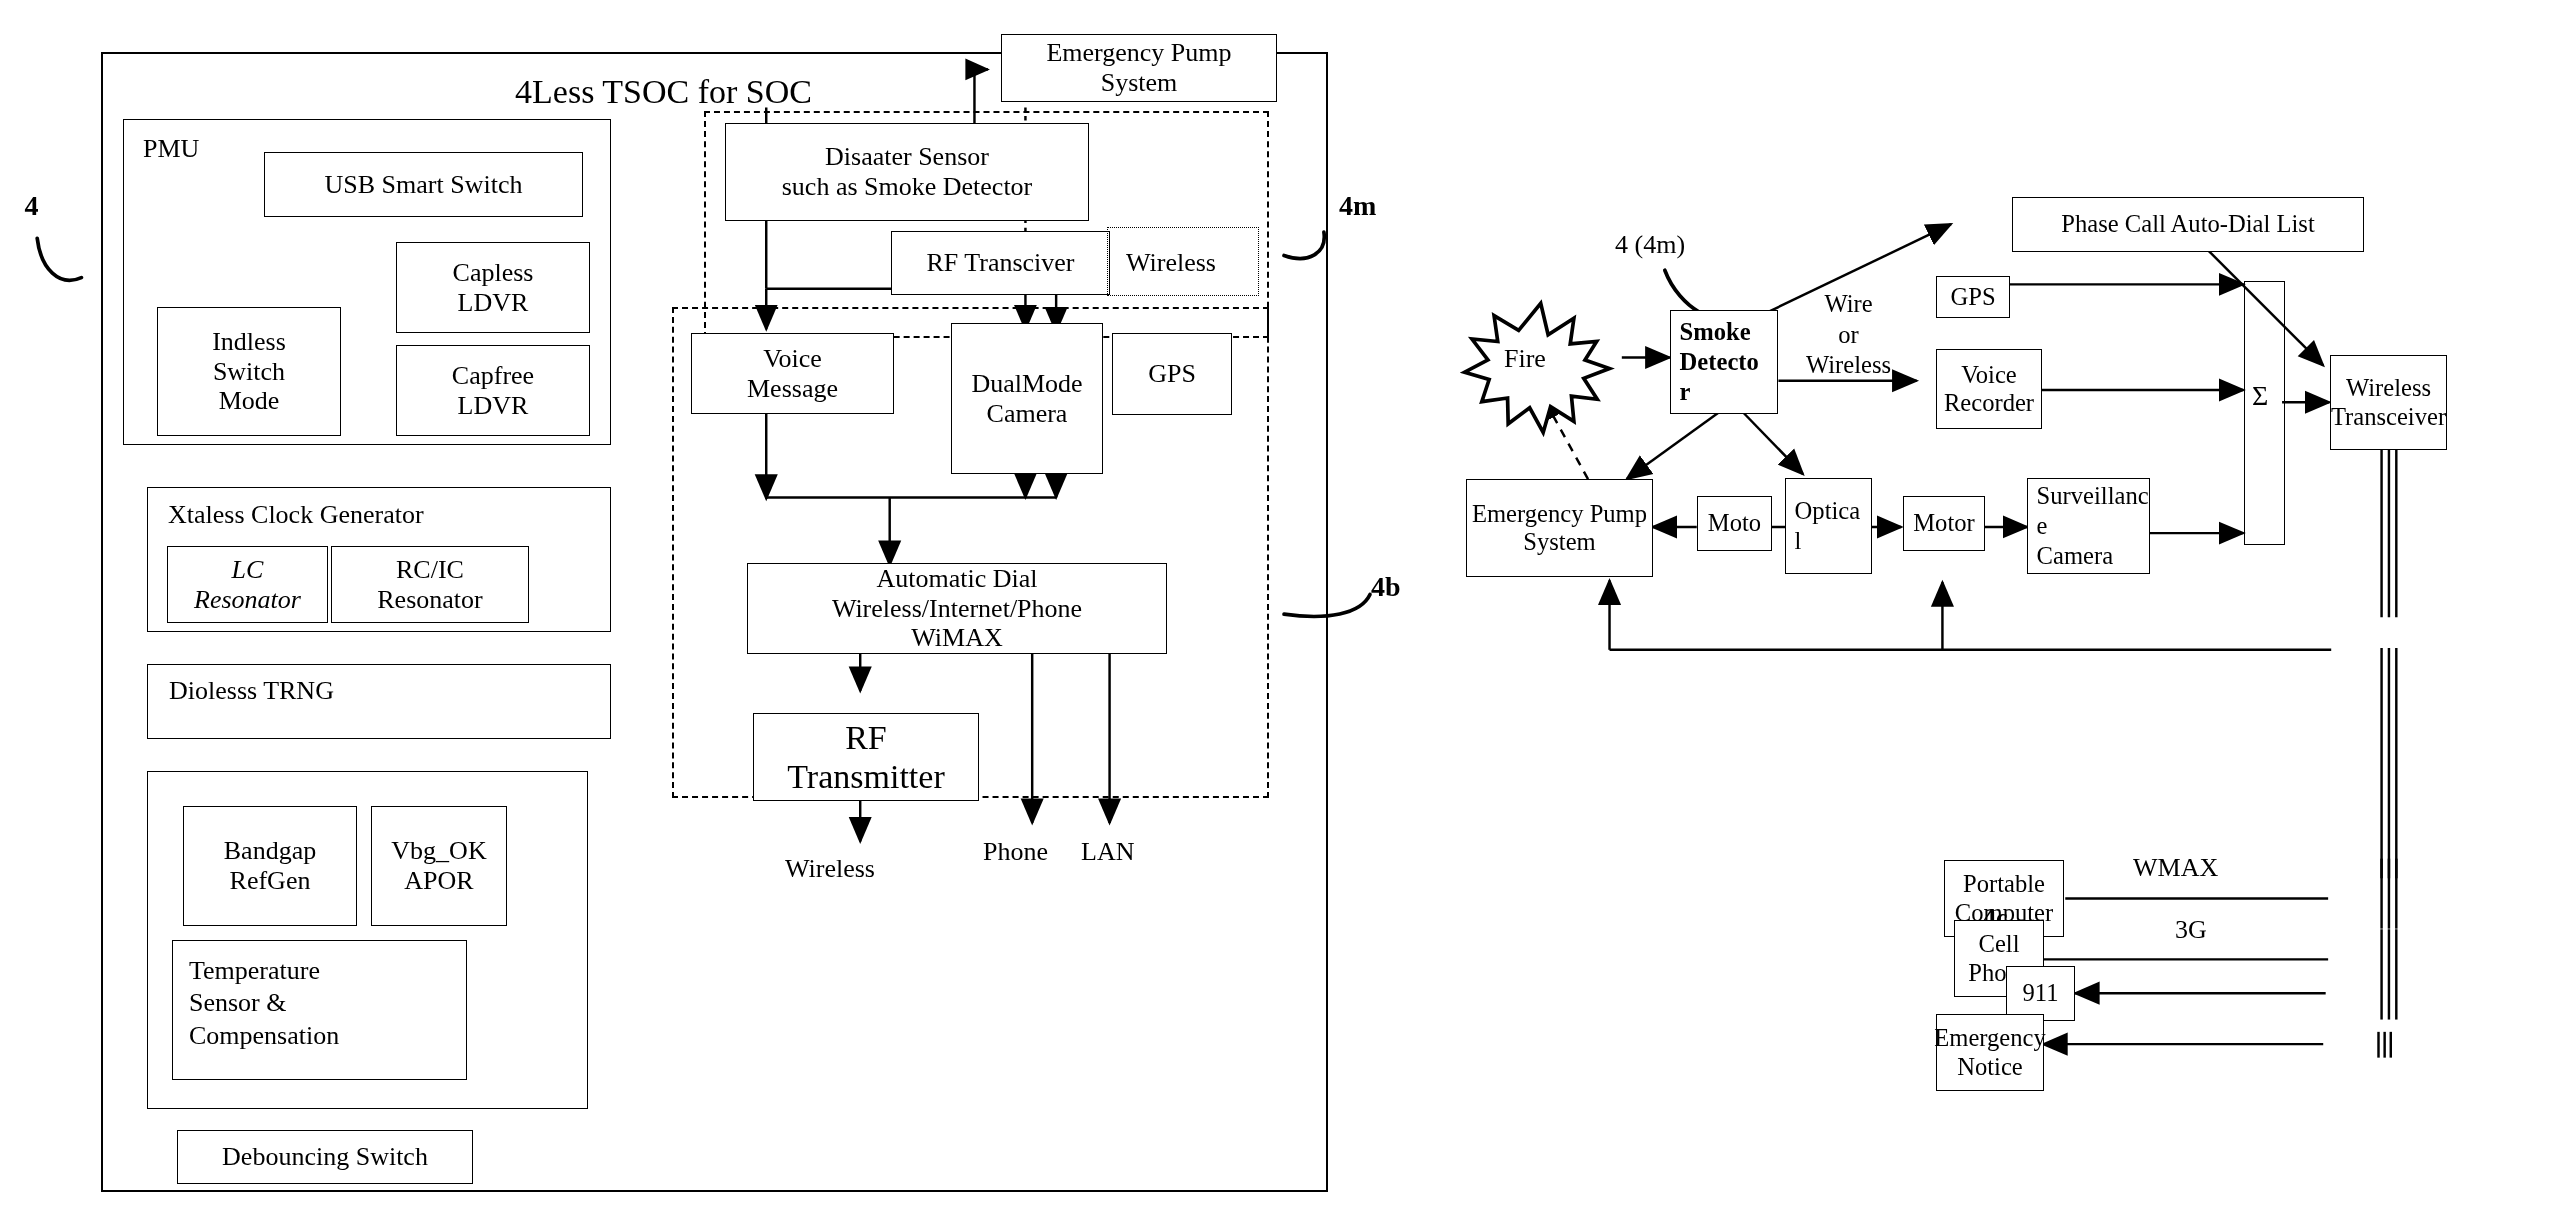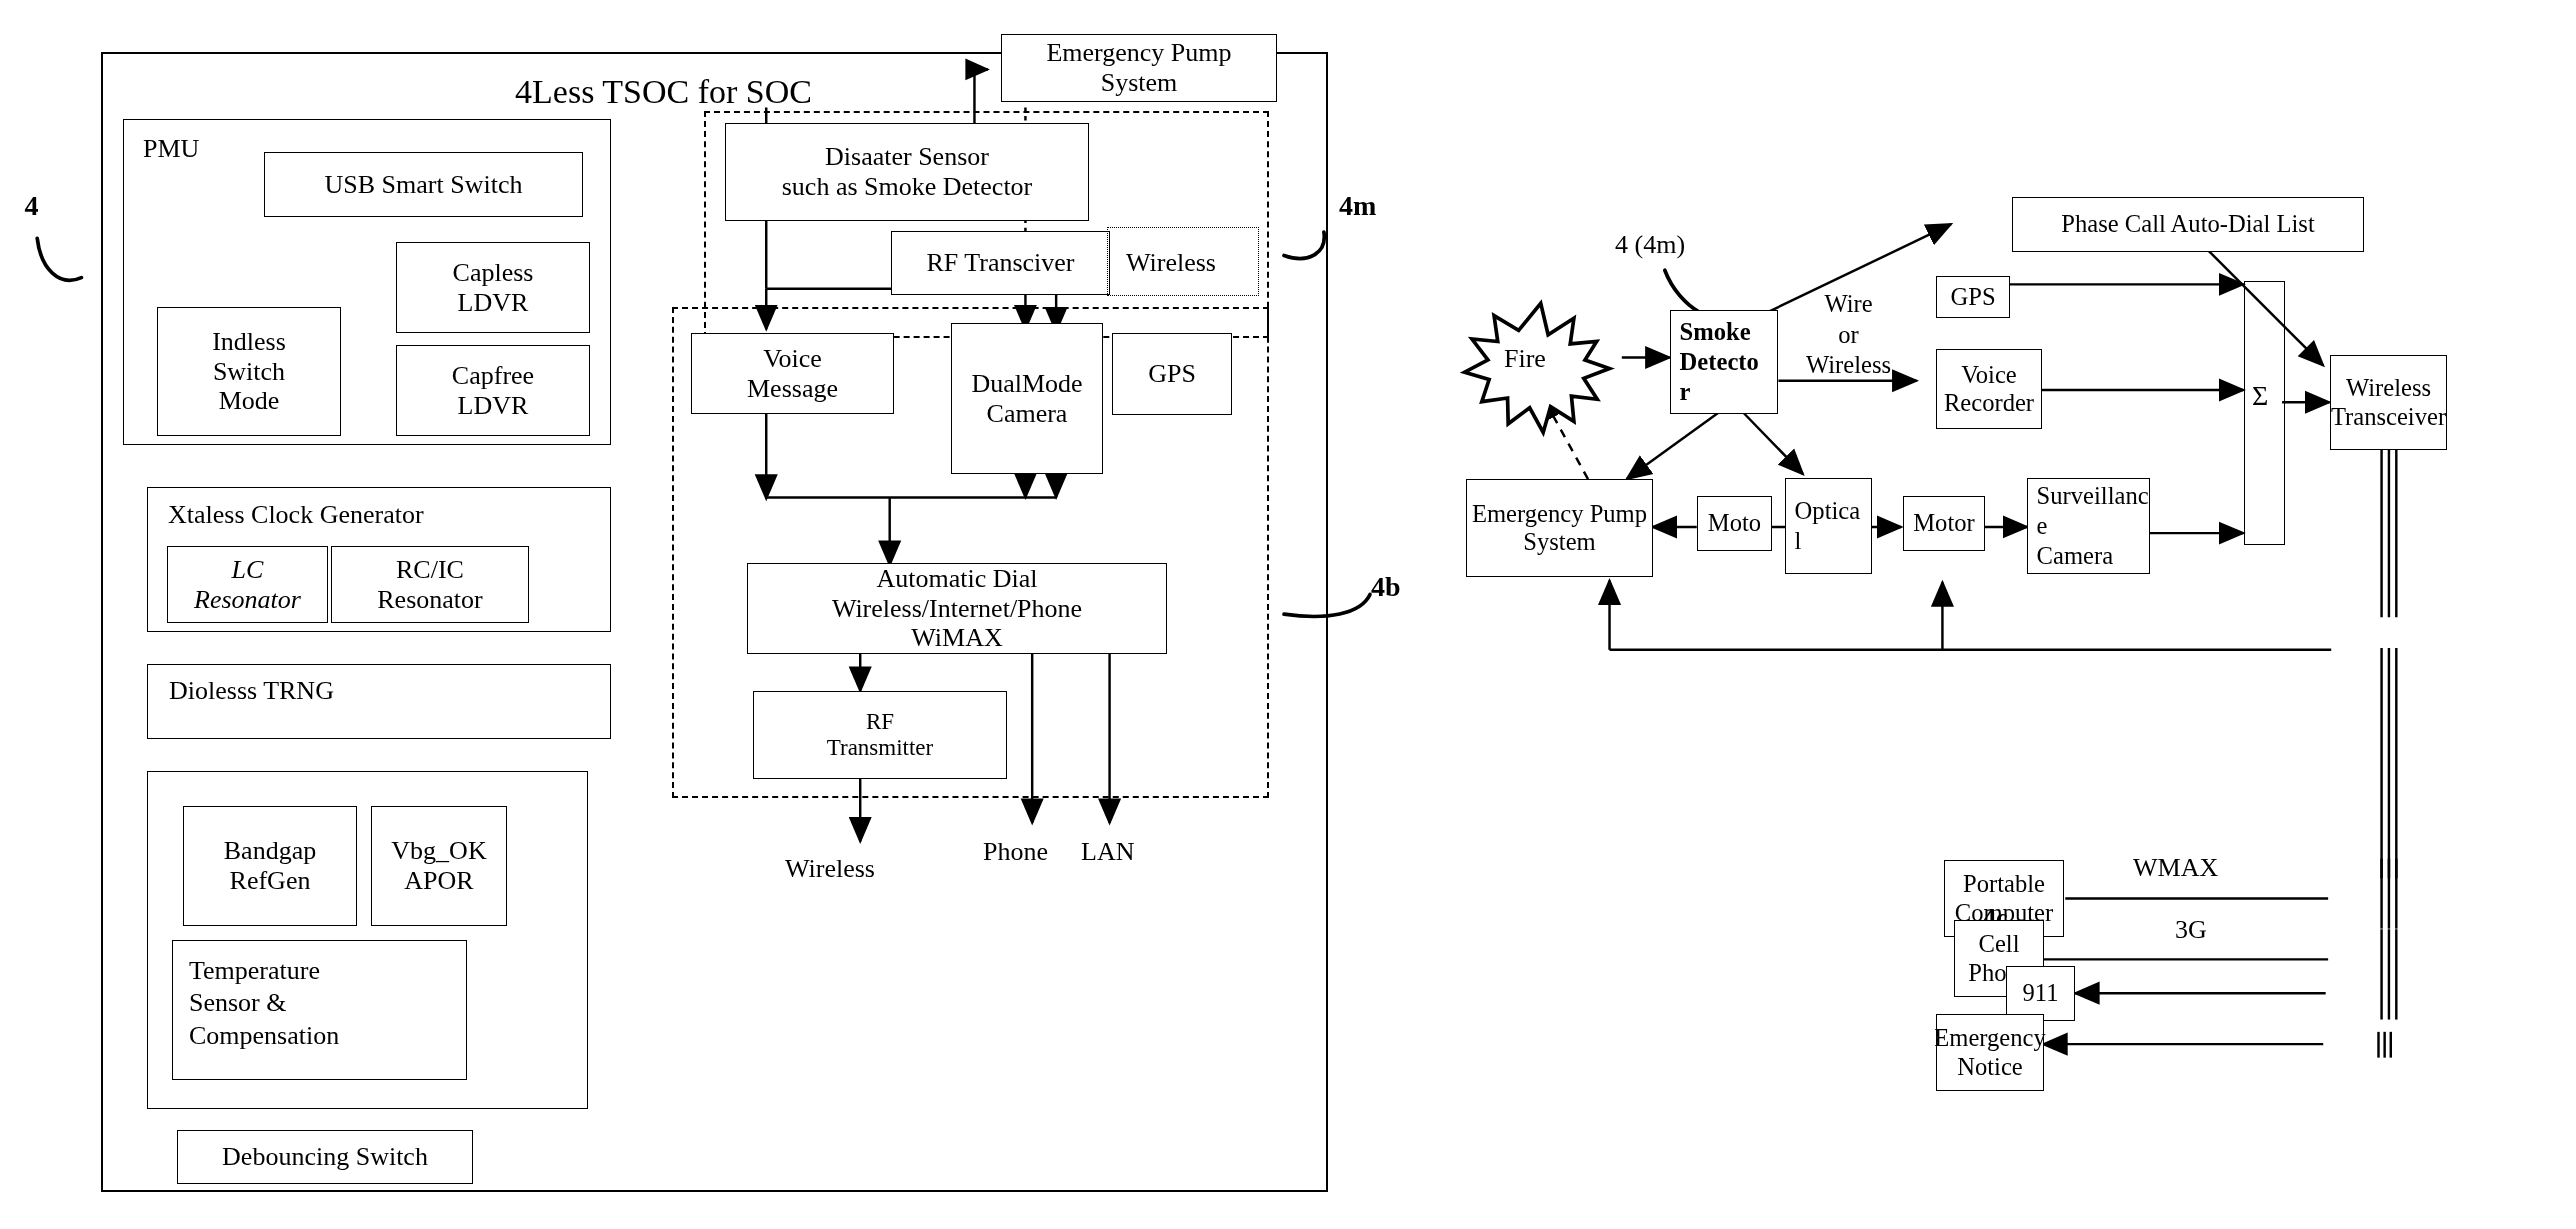--- a/index.html
+++ b/index.html
@@ -248,21 +248,21 @@
 
   <div class="box thin" style="left:951px;top:323px;width:152px;height:151px;font-size:26px;">DualMode
 Camera</div>
 
   <div class="box thin" style="left:1112px;top:333px;width:120px;height:82px;font-size:26px;">GPS</div>
 
   <div class="box thin" style="left:747px;top:563px;width:420px;height:91px;font-size:26px;">Automatic Dial
 Wireless/Internet/Phone
 WiMAX</div>
 
-  <div class="box thin" style="left:753px;top:691px;width:254px;height:88px;font-size:23px;">RF
+  <div class="box thin" style="left:753px;top:713px;width:226px;height:88px;font-size:34px;">RF
 Transmitter</div>
 
   <div class="lbl" style="left:785px;top:854px;font-size:26px;">Wireless</div>
   <div class="lbl" style="left:983px;top:837px;font-size:26px;">Phone</div>
   <div class="lbl" style="left:1081px;top:837px;font-size:26px;">LAN</div>
 
   <div class="lbl" style="left:1615px;top:230px;font-size:26px;">4 (4m)</div>
 
   <div class="lbl" style="left:1504px;top:344px;font-size:26px;">Fire</div>
 

